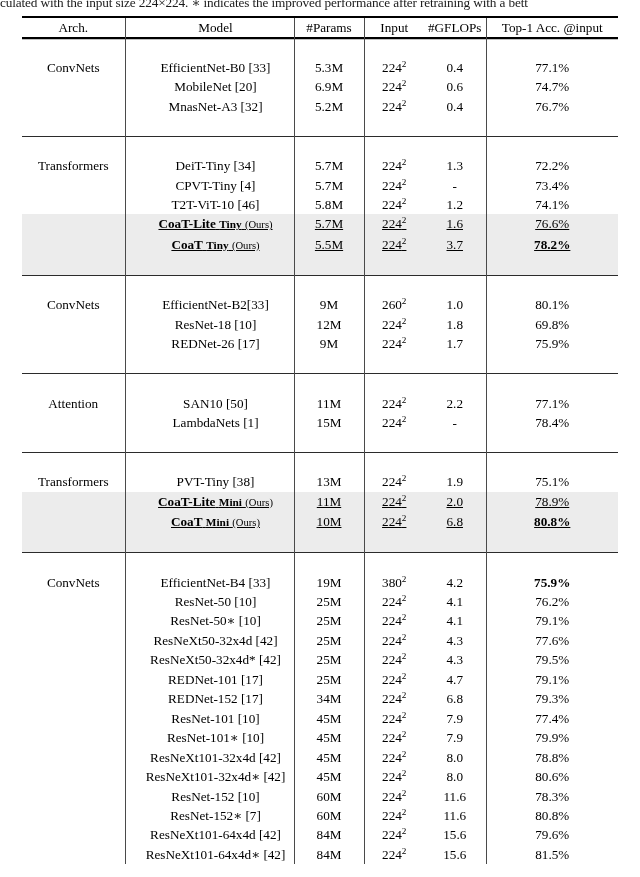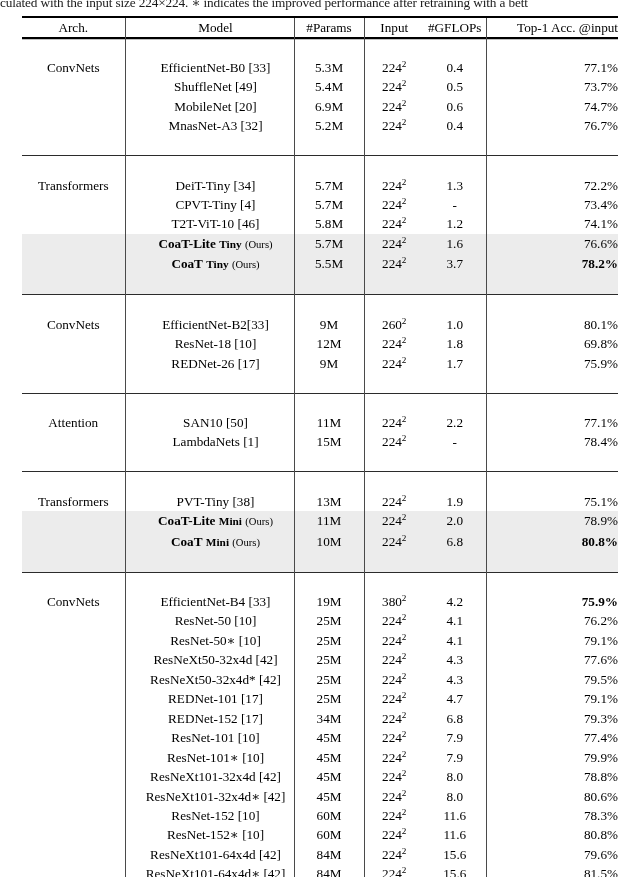--- a/index.html
+++ b/index.html
@@ -66,37 +66,37 @@
   col.c-input  { width: 60px;  }
   col.c-gflops { width: 62px;  }
   col.c-acc    { width: 132px; }
 
   
   .t-arch   { text-align: center; }
   .t-model  { text-align: center; padding-left: 12px !important; }
   .t-params { text-align: center; }
   .t-input  { text-align: center; }
   .t-gflops { text-align: center; }
-  .t-acc    { text-align: right; }
+  .t-acc    { text-align: center; }
 
   
   .vr-model  { border-left: 1.1px solid #4a4a4a; }
   .vr-params { border-left: 1.1px solid #4a4a4a; }
   .vr-input  { border-left: 1.1px solid #4a4a4a; }
   .vr-acc    { border-left: 1.1px solid #4a4a4a; }
 
   
   tr.rule-thick-top > td { border-top: 2.4px solid #000; }
   tr.rule-dbl-top > td {
     border-top: 1.2px solid #000;
     box-shadow: inset 0 2.6px 0 -1.4px #000;
   }
   tr.rule-mid > td { border-top: 1.2px solid #2b2b2b; }
 
-  tr.hl > td { background: #ececec; }
+  tr.hl > td { background: #ececec; text-decoration: underline; }
 
   .spacer-row > td { height: 5px; line-height: 5px; }
   .spacer-row-sm > td { height: 4px; line-height: 4px; }
 
   sup.sq { font-size: 9.2px; vertical-align: super; line-height: 0; }
 
   .b { font-weight: bold; }
   .sc {
     font-weight: bold;
     font-size: 11.3px;
@@ -145,28 +145,20 @@
           <tr>
             <td class="t-arch"><span>ConvNets</span></td>
             <td class="t-model vr-model"><span>EfficientNet-B0 [33]</span></td>
             <td class="t-params vr-params">5.3M</td>
             <td class="t-input vr-input">224<sup class="sq">2</sup></td>
             <td class="t-gflops">0.4</td>
             <td class="t-acc vr-acc"><span>77.1%</span></td>
           </tr>
           <tr>
             <td class="t-arch"></td>
-            <td class="t-model vr-model"><span>ShuffleNet [49]</span></td>
-            <td class="t-params vr-params">5.4M</td>
-            <td class="t-input vr-input">224<sup class="sq">2</sup></td>
-            <td class="t-gflops">0.5</td>
-            <td class="t-acc vr-acc"><span>73.7%</span></td>
-          </tr>
-          <tr>
-            <td class="t-arch"></td>
             <td class="t-model vr-model"><span>MobileNet [20]</span></td>
             <td class="t-params vr-params">6.9M</td>
             <td class="t-input vr-input">224<sup class="sq">2</sup></td>
             <td class="t-gflops">0.6</td>
             <td class="t-acc vr-acc"><span>74.7%</span></td>
           </tr>
           <tr>
             <td class="t-arch"></td>
             <td class="t-model vr-model"><span>MnasNet-A3 [32]</span></td>
             <td class="t-params vr-params">5.2M</td>
@@ -449,21 +441,21 @@
           <tr>
             <td class="t-arch"></td>
             <td class="t-model vr-model"><span>ResNet-152 [10]</span></td>
             <td class="t-params vr-params">60M</td>
             <td class="t-input vr-input">224<sup class="sq">2</sup></td>
             <td class="t-gflops">11.6</td>
             <td class="t-acc vr-acc"><span>78.3%</span></td>
           </tr>
           <tr>
             <td class="t-arch"></td>
-            <td class="t-model vr-model"><span>ResNet-152∗ [10]</span></td>
+            <td class="t-model vr-model"><span>ResNet-152∗ [7]</span></td>
             <td class="t-params vr-params">60M</td>
             <td class="t-input vr-input">224<sup class="sq">2</sup></td>
             <td class="t-gflops">11.6</td>
             <td class="t-acc vr-acc"><span>80.8%</span></td>
           </tr>
           <tr>
             <td class="t-arch"></td>
             <td class="t-model vr-model"><span>ResNeXt101-64x4d [42]</span></td>
             <td class="t-params vr-params">84M</td>
             <td class="t-input vr-input">224<sup class="sq">2</sup></td>

